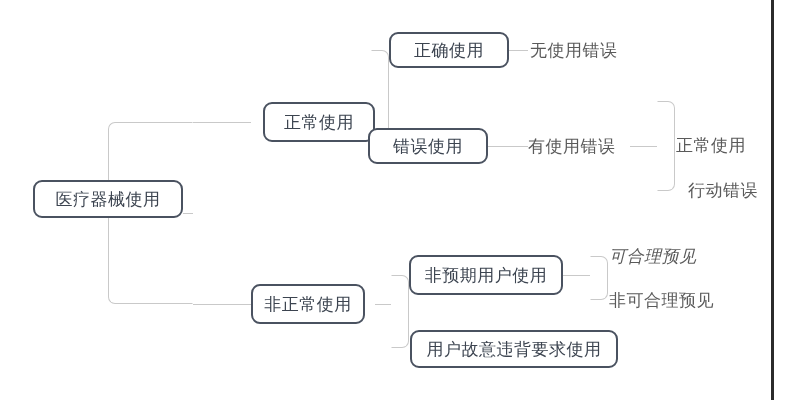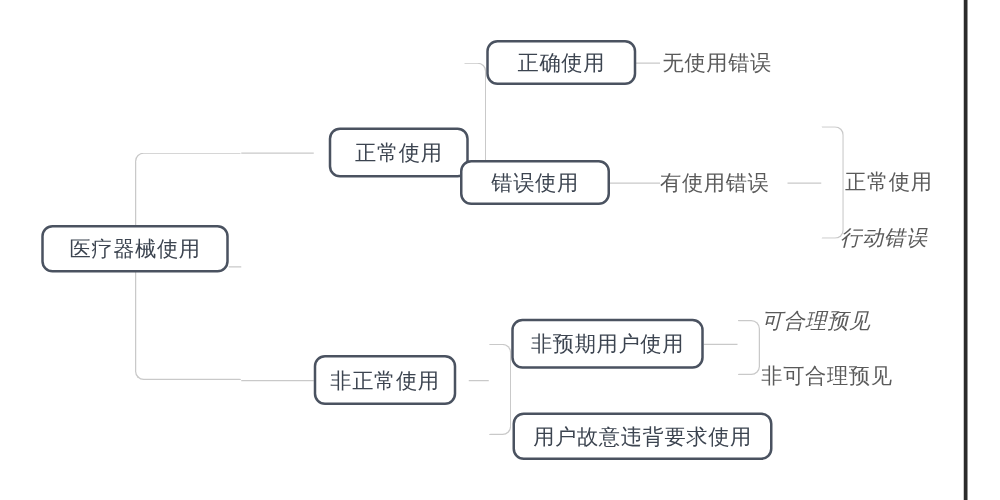--- a/index.html
+++ b/index.html
@@ -145,21 +145,21 @@
     <span>用户故意违背要求使用</span>
   </div>
 
   <div class="leaf-text" style="left:530px; top:39px;">无使用错误</div>
 
   <div class="leaf-text" style="left:528px; top:135px;">有使用错误</div>
 
 
   <div class="leaf-text" style="left:676px; top:134px;">正常使用</div>
 
-  <div class="leaf-text" style="left:672px; top:179px;font-style:italic;">行动错误</div>
+  <div class="leaf-text" style="left:688px; top:179px;">行动错误</div>
 
   <div class="leaf-text" style="left:609px; top:245px;font-style:italic;">可合理预见</div>
 
   <div class="leaf-text" style="left:609px; top:289px;">非可合理预见</div>
 
   <div class="frame-edge-top"></div>
   <div class="frame-edge-right"></div>
 
 </div>
 

